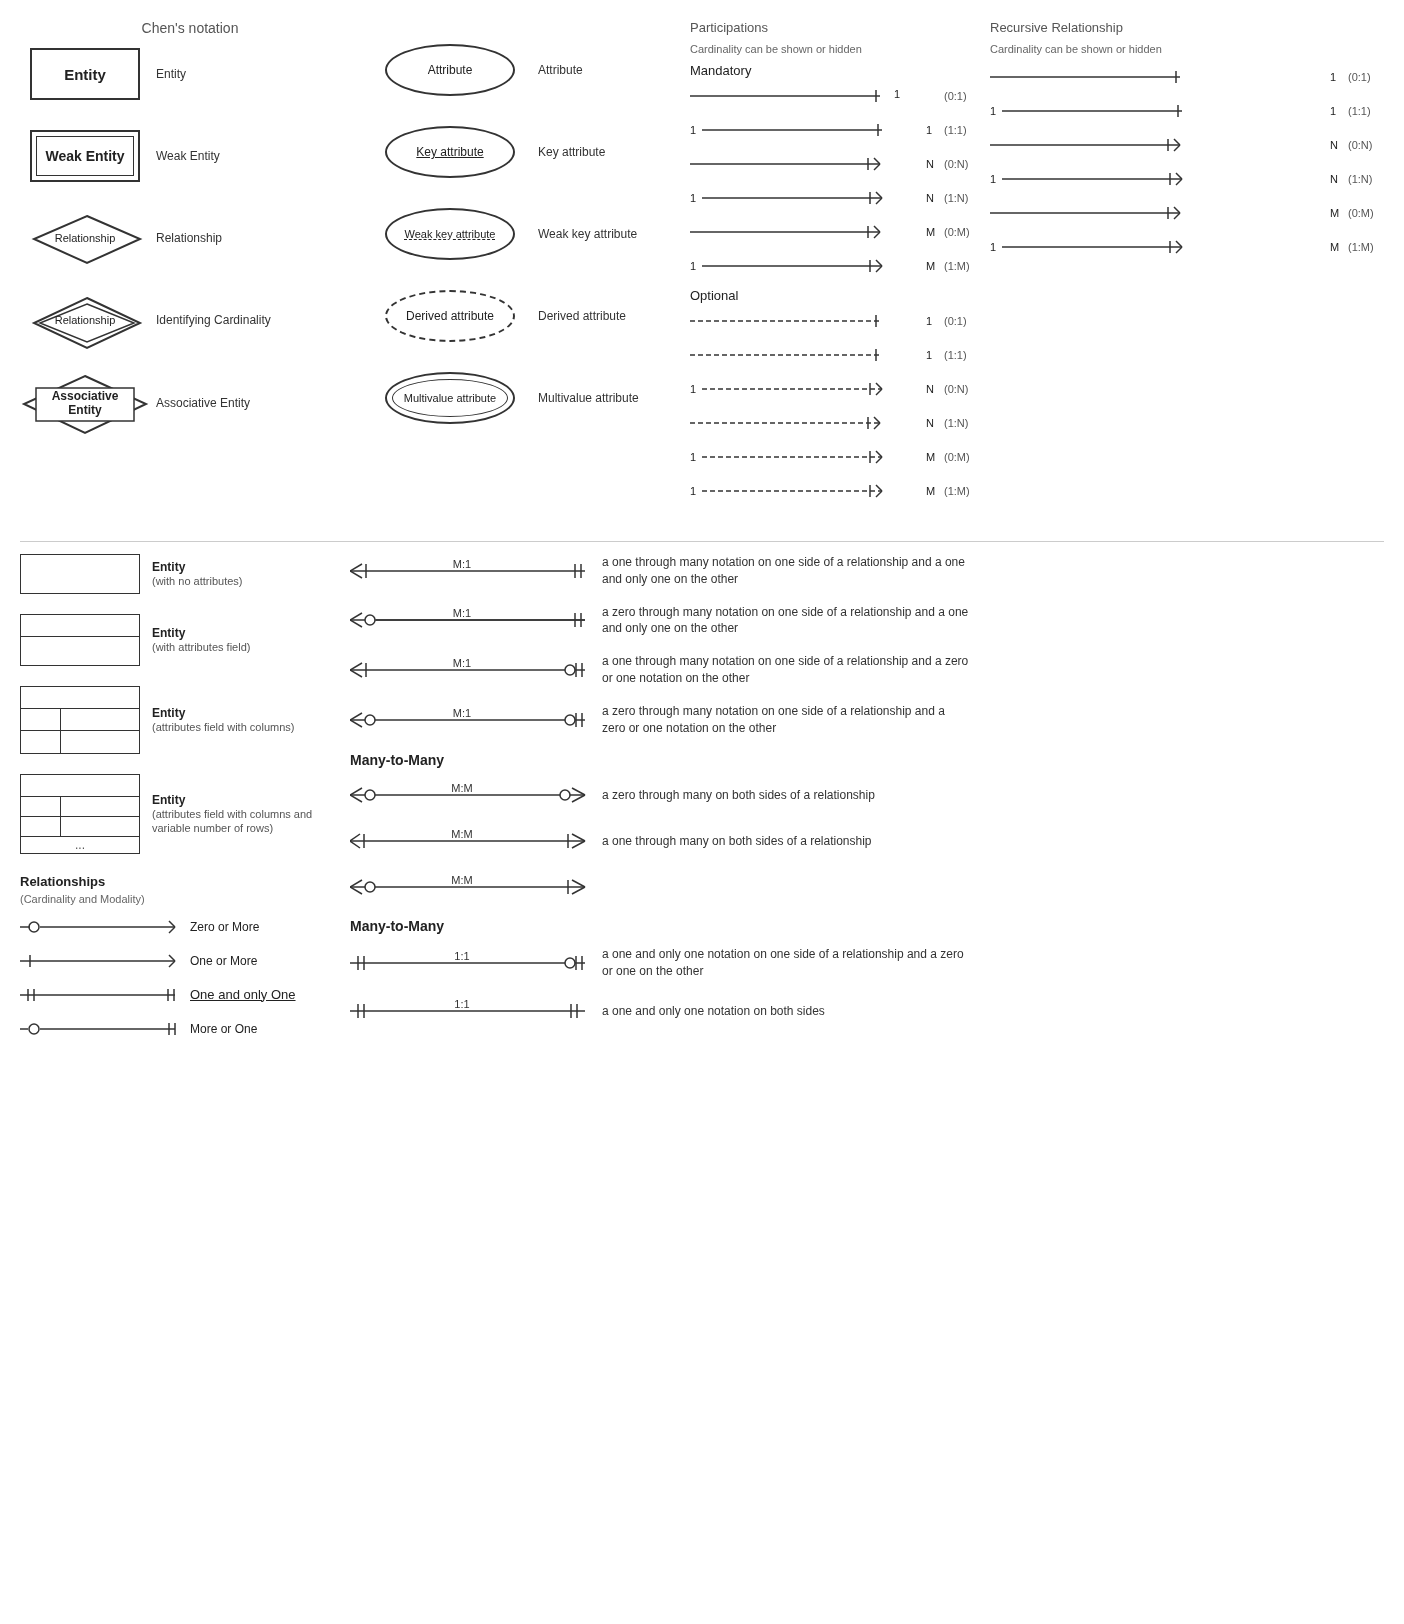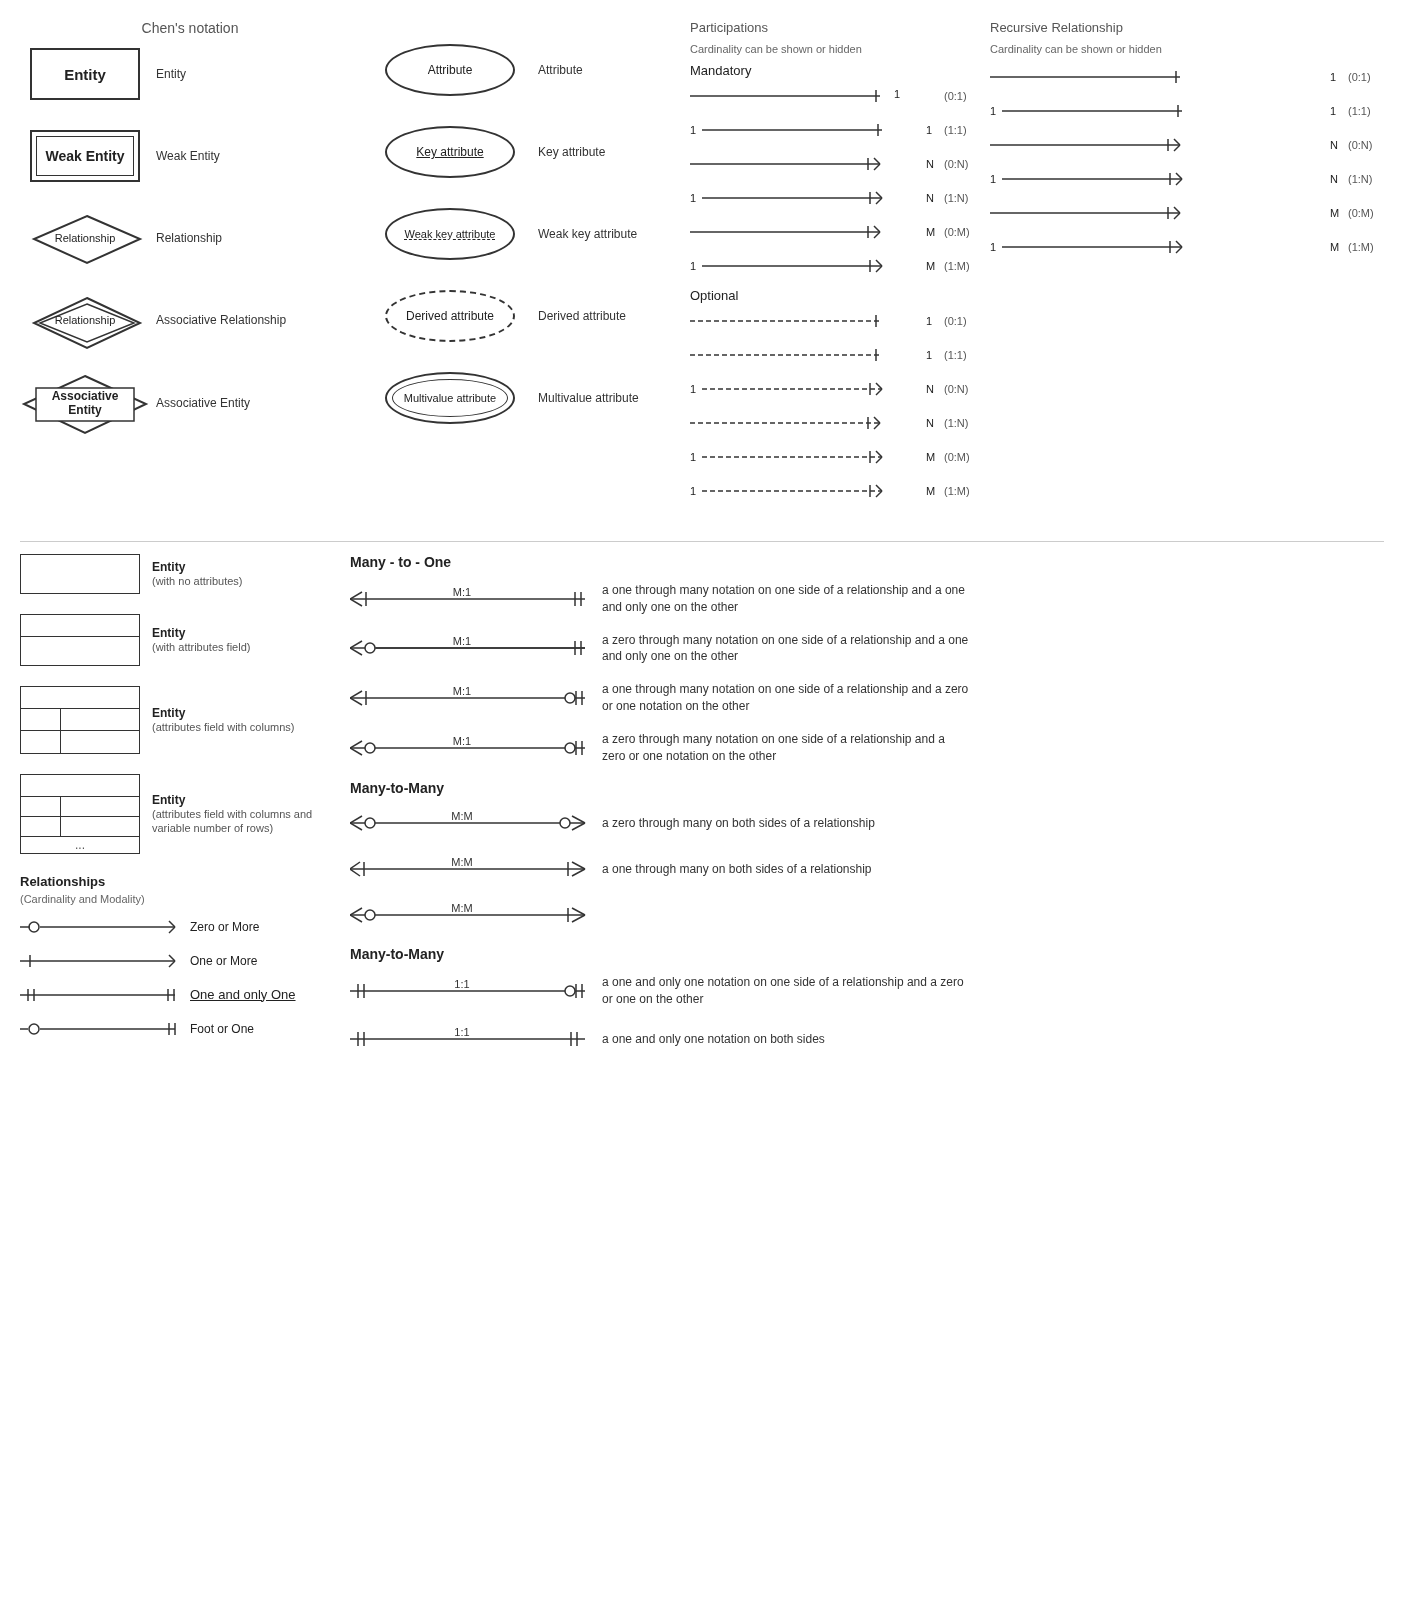--- a/index.html
+++ b/index.html
@@ -488,21 +488,21 @@
     <div class="chens-row">
       <div class="chens-shape">
         <div class="shape-relationship">
           <svg width="115" height="58" viewBox="0 0 115 58">
             <polygon points="57,4 110,29 57,54 4,29" fill="white" stroke="#333" stroke-width="2"></polygon>
             <polygon points="57,10 104,29 57,48 10,29" fill="white" stroke="#333" stroke-width="1.5"></polygon>
           </svg>
           <span style="font-size:11px;">Relationship</span>
         </div>
       </div>
-      <span class="chens-label">Associative Relationship</span>
+      <span class="chens-label">Identifying Cardinality</span>
     </div>
 
     <div class="chens-row">
       <div class="chens-shape">
         <div class="shape-assoc-entity">
           <svg width="130" height="65" viewBox="0 0 130 65">
             <polygon points="65,4 126,32 65,61 4,32" fill="white" stroke="#333" stroke-width="2"></polygon>
             <rect x="16" y="16" width="98" height="33" fill="white" stroke="#333" stroke-width="1.5"></rect>
           </svg>
           <span style="font-size:12px;font-weight:bold;text-align:center;line-height:1.2;">Associative<br>Entity</span>
@@ -930,29 +930,28 @@
             <svg width="160" height="24" viewBox="0 0 160 24">
 
               <circle cx="14" cy="12" r="5" fill="white" stroke="#333" stroke-width="1.5"></circle>
               <line x1="20" y1="12" x2="155" y2="12" stroke="#333" stroke-width="1.5"></line>
               <line x1="0" y1="12" x2="8" y2="12" stroke="#333" stroke-width="1.5"></line>
 
               <line x1="149" y1="6" x2="149" y2="18" stroke="#333" stroke-width="1.5"></line>
               <line x1="155" y1="6" x2="155" y2="18" stroke="#333" stroke-width="1.5"></line>
             </svg>
           </div>
-          <span class="legend-desc">Foot or One</span>
+          <span class="legend-desc">More or One</span>
         </div>
 
       </div>
     </div>
 
     <div class="crows-rel-col">
 
-      <div class="crows-group-title">Many - to - One</div>
 
       <div class="crows-rel-row">
         <div class="crows-line-area">
           <svg width="240" height="30" viewBox="0 0 240 30">
 
             <line x1="0" y1="15" x2="235" y2="15" stroke="#333" stroke-width="1.5"></line>
 
             <line x1="12" y1="8" x2="0" y2="15" stroke="#333" stroke-width="1.5"></line>
             <line x1="12" y1="22" x2="0" y2="15" stroke="#333" stroke-width="1.5"></line>
             <line x1="16" y1="8" x2="16" y2="22" stroke="#333" stroke-width="1.5"></line>

